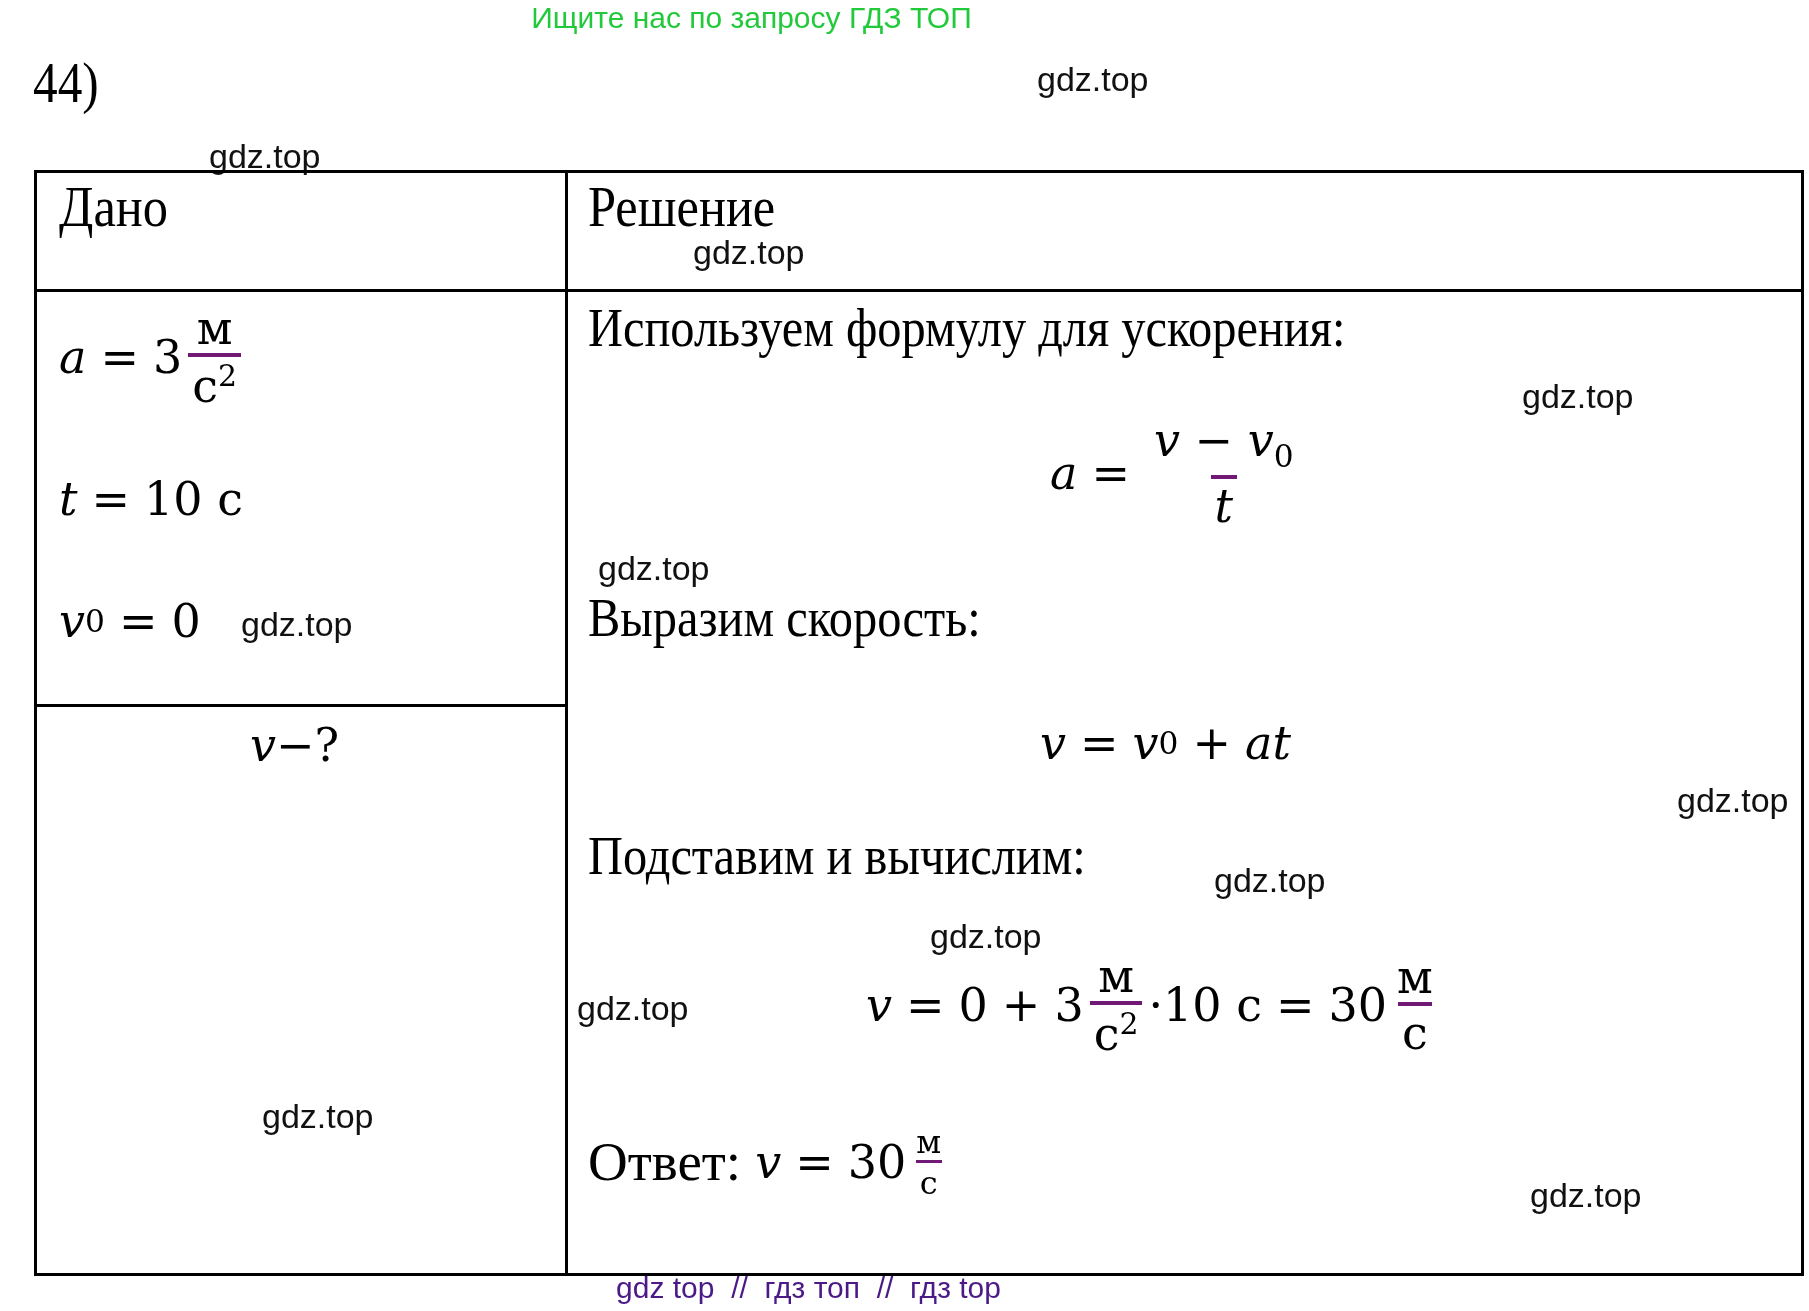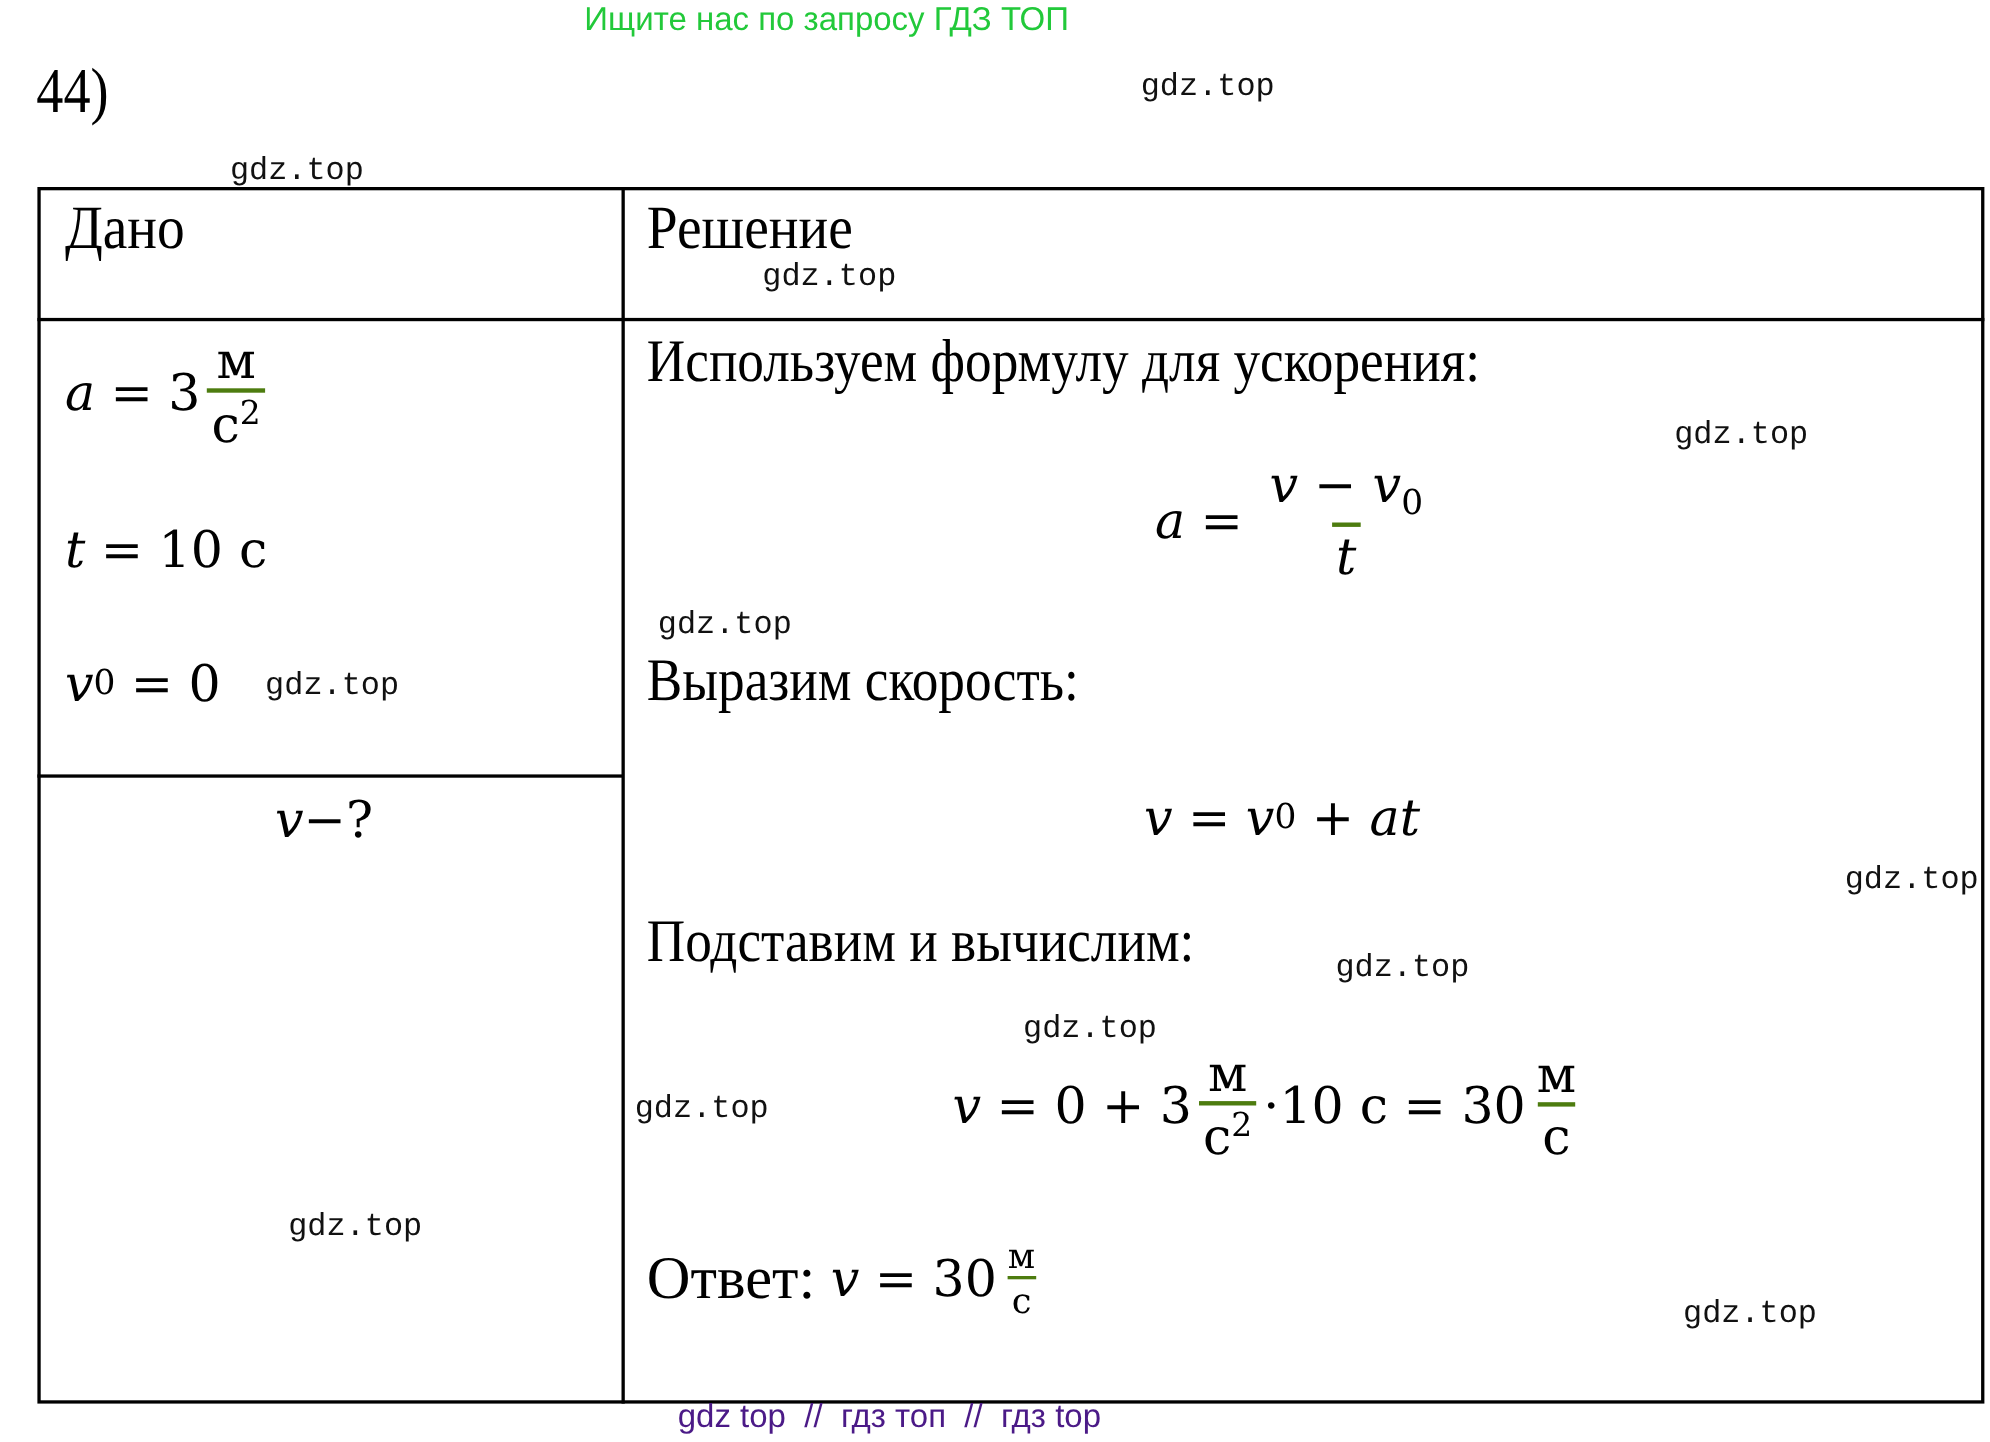--- a/index.html
+++ b/index.html
@@ -1,31 +1,31 @@
 <!DOCTYPE html>
 <html><head>
 <meta charset="utf-8">
 <style>
   html, body { margin: 0; padding: 0; background: #ffffff; }
   body { width: 1809px; height: 1311px; position: relative; overflow: hidden; font-family: "Liberation Serif", serif; color: #000; }
   .abs { position: absolute; white-space: nowrap; }
   .promo { left: 0; width: 1503px; text-align: center; top: 0; font-family: "Liberation Sans", sans-serif; font-size: 30px; line-height: 36px; }
   .footer { left: 0; width: 1617px; text-align: center; top: 1268px; font-family: "Liberation Sans", sans-serif; font-size: 30px; line-height: 40px; }
   .num { left: 33px; top: 50px; font-size: 58px; line-height: 66px; transform: scaleX(0.85); transform-origin: left; }
-  .wm { font-family: Liberation Mono, monospace; font-size: 29px; line-height: 32px; color: #111; }
+  .wm { font-family: Liberation Sans, sans-serif; font-size: 34px; line-height: 32px; color: #111; }
   .table { position: absolute; left: 34px; top: 170px; width: 1770px; height: 1106px; border: 3px solid #000; box-sizing: border-box; }
   .hline { position: absolute; height: 3px; background: #000; }
   .vline { position: absolute; width: 3px; background: #000; }
   .hdr { font-size: 56px; line-height: 60px; transform: scaleX(0.9); transform-origin: left; }
   .txt { font-size: 55px; line-height: 60px; transform: scaleX(0.88); transform-origin: left; }
   .math { font-family: "DejaVu Serif", serif; font-size: 46px; line-height: 54px; display: flex; align-items: center; }
   .math i { font-style: italic; }
   .frac { display: inline-flex; flex-direction: column; align-items: center; margin: 0 6px; vertical-align: middle; }
   .frac .n { padding: 0 4px 2px; line-height: 1; }
-  .frac .d { border-top: 4px solid #4d7c0f; padding: 4px 4px 0; line-height: 1; }
+  .frac .d { border-top: 4px solid #701a75; padding: 4px 4px 0; line-height: 1; }
   .sub { font-size: 0.68em; vertical-align: -0.35em; }
   .sup { font-size: 0.65em; vertical-align: 0.55em; }
   .sp { display: inline-block; width: 14px; }
 </style>
 </head>
 <body>
 
 <div class="abs promo" style="color:#22c93a;">Ищите нас по запросу ГДЗ ТОП</div>
 
 <div class="abs num">44)</div>

